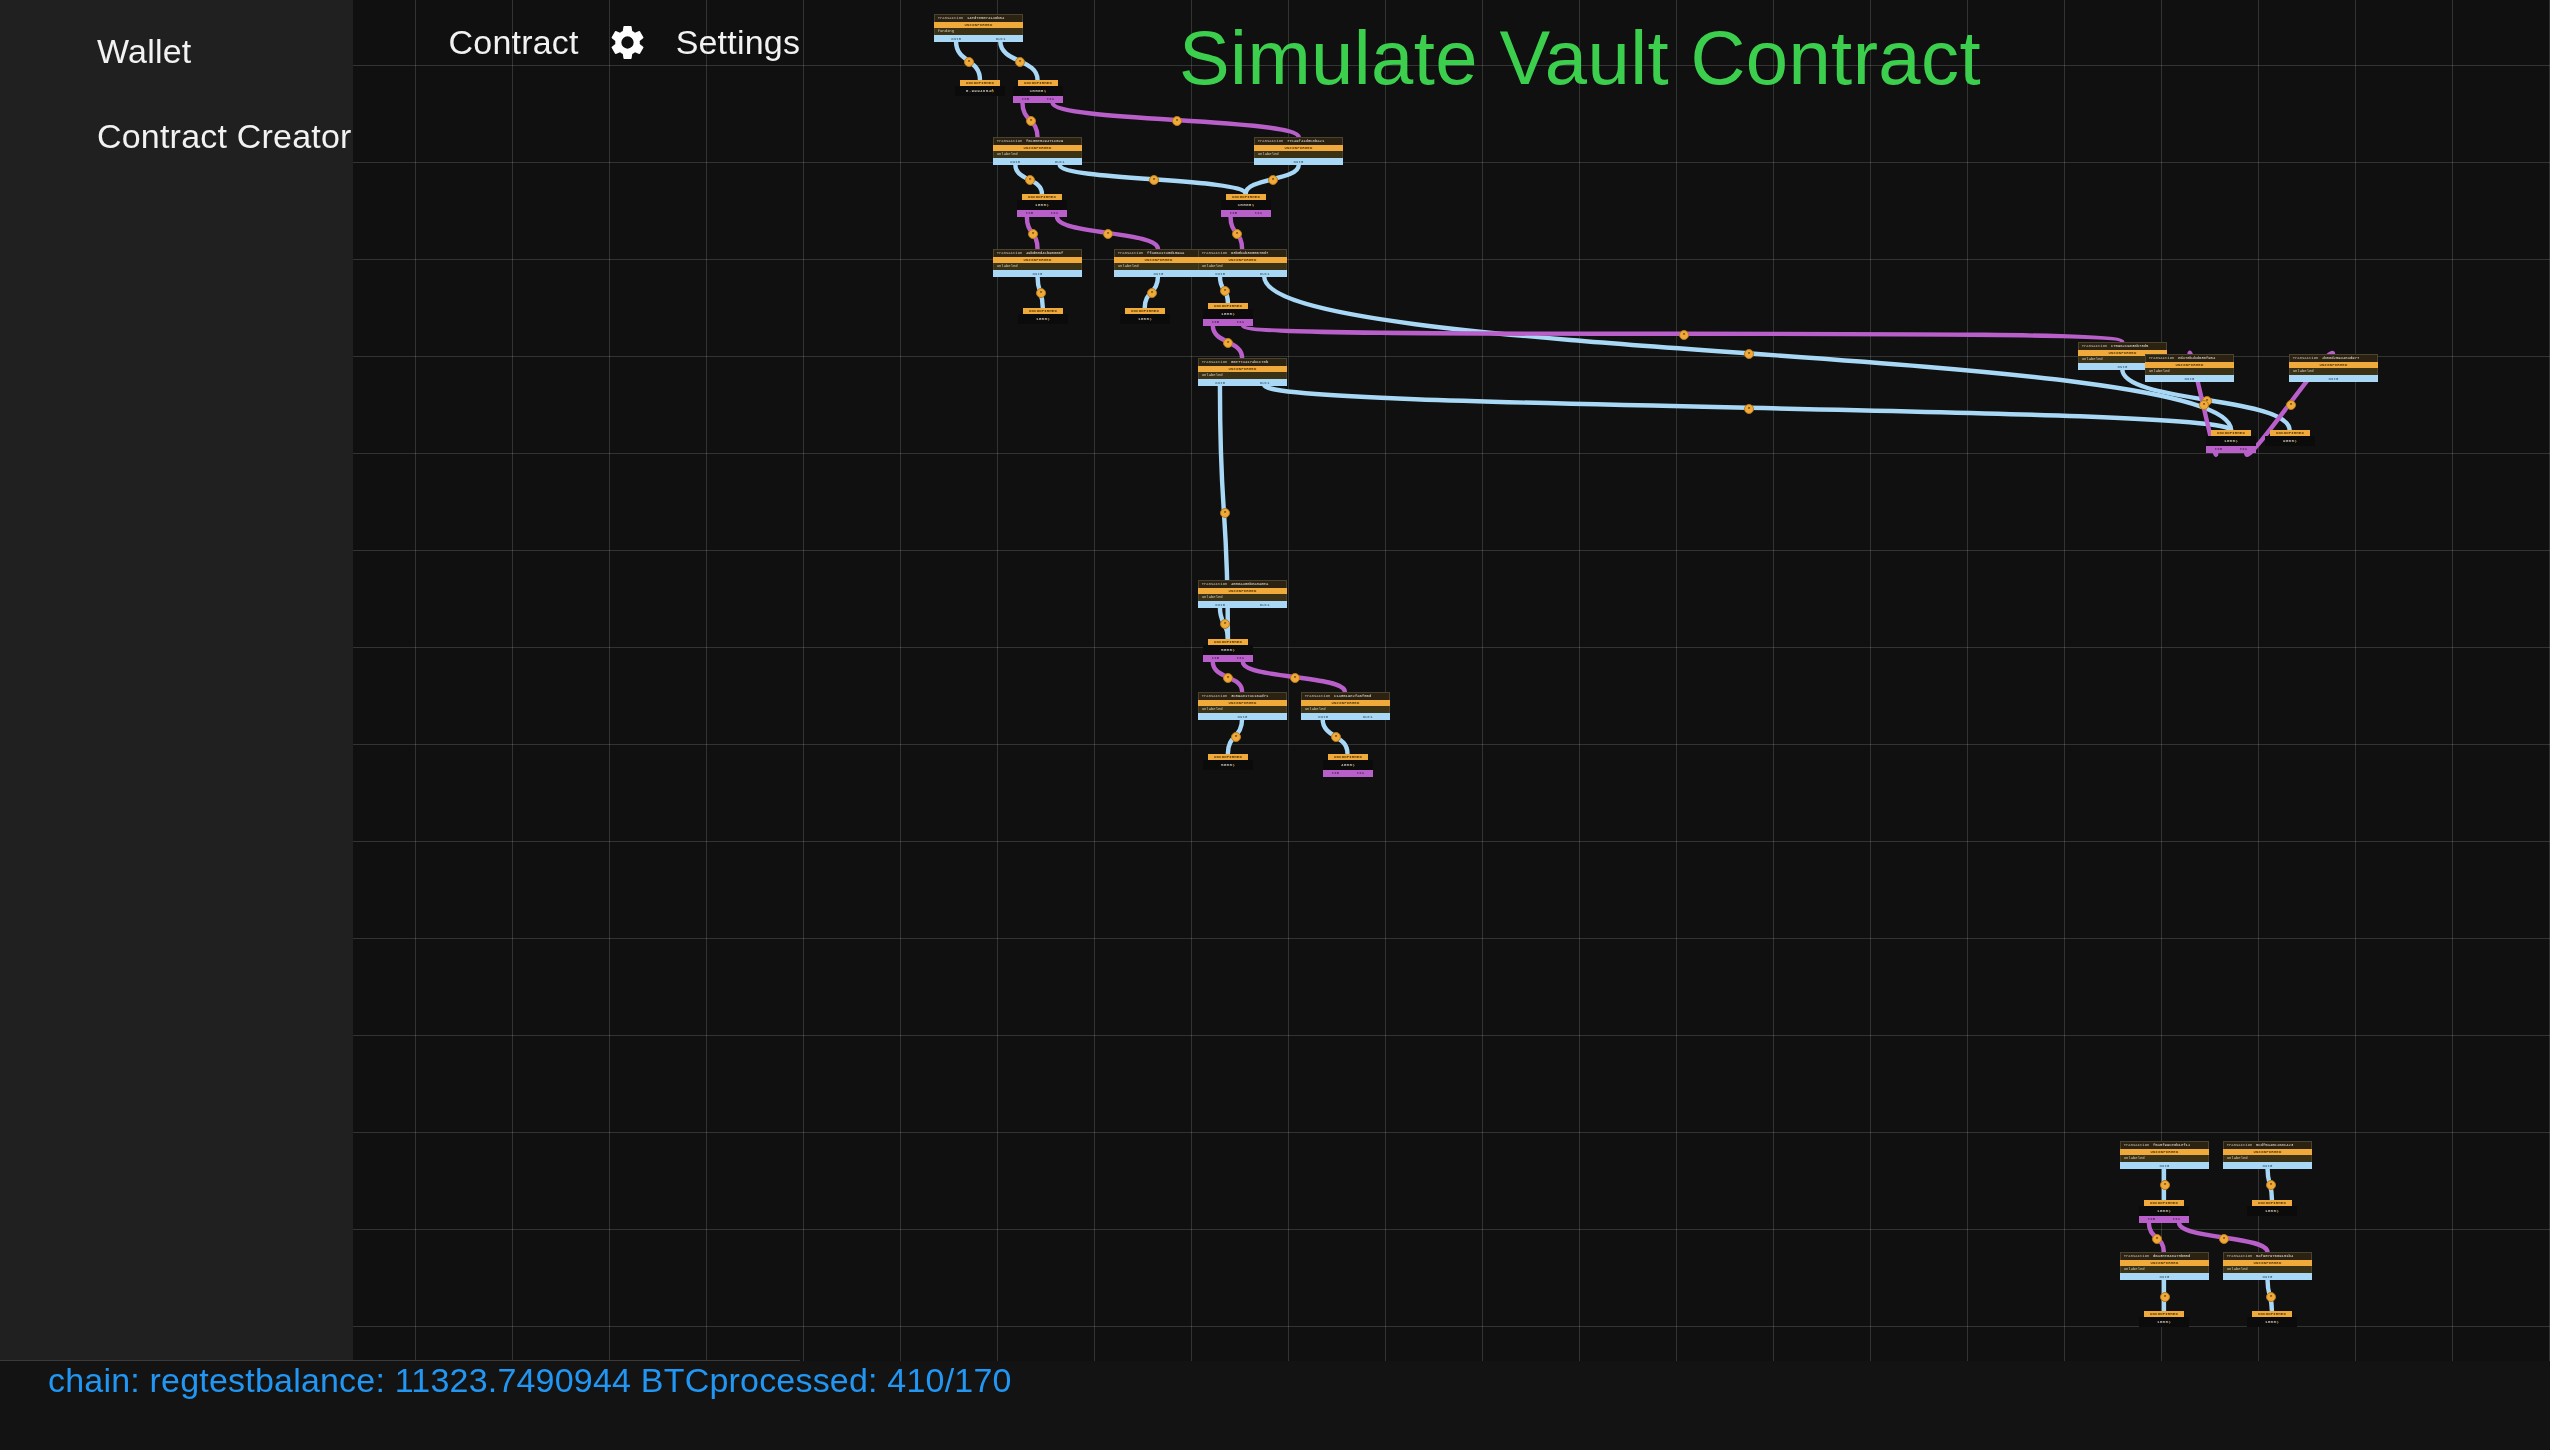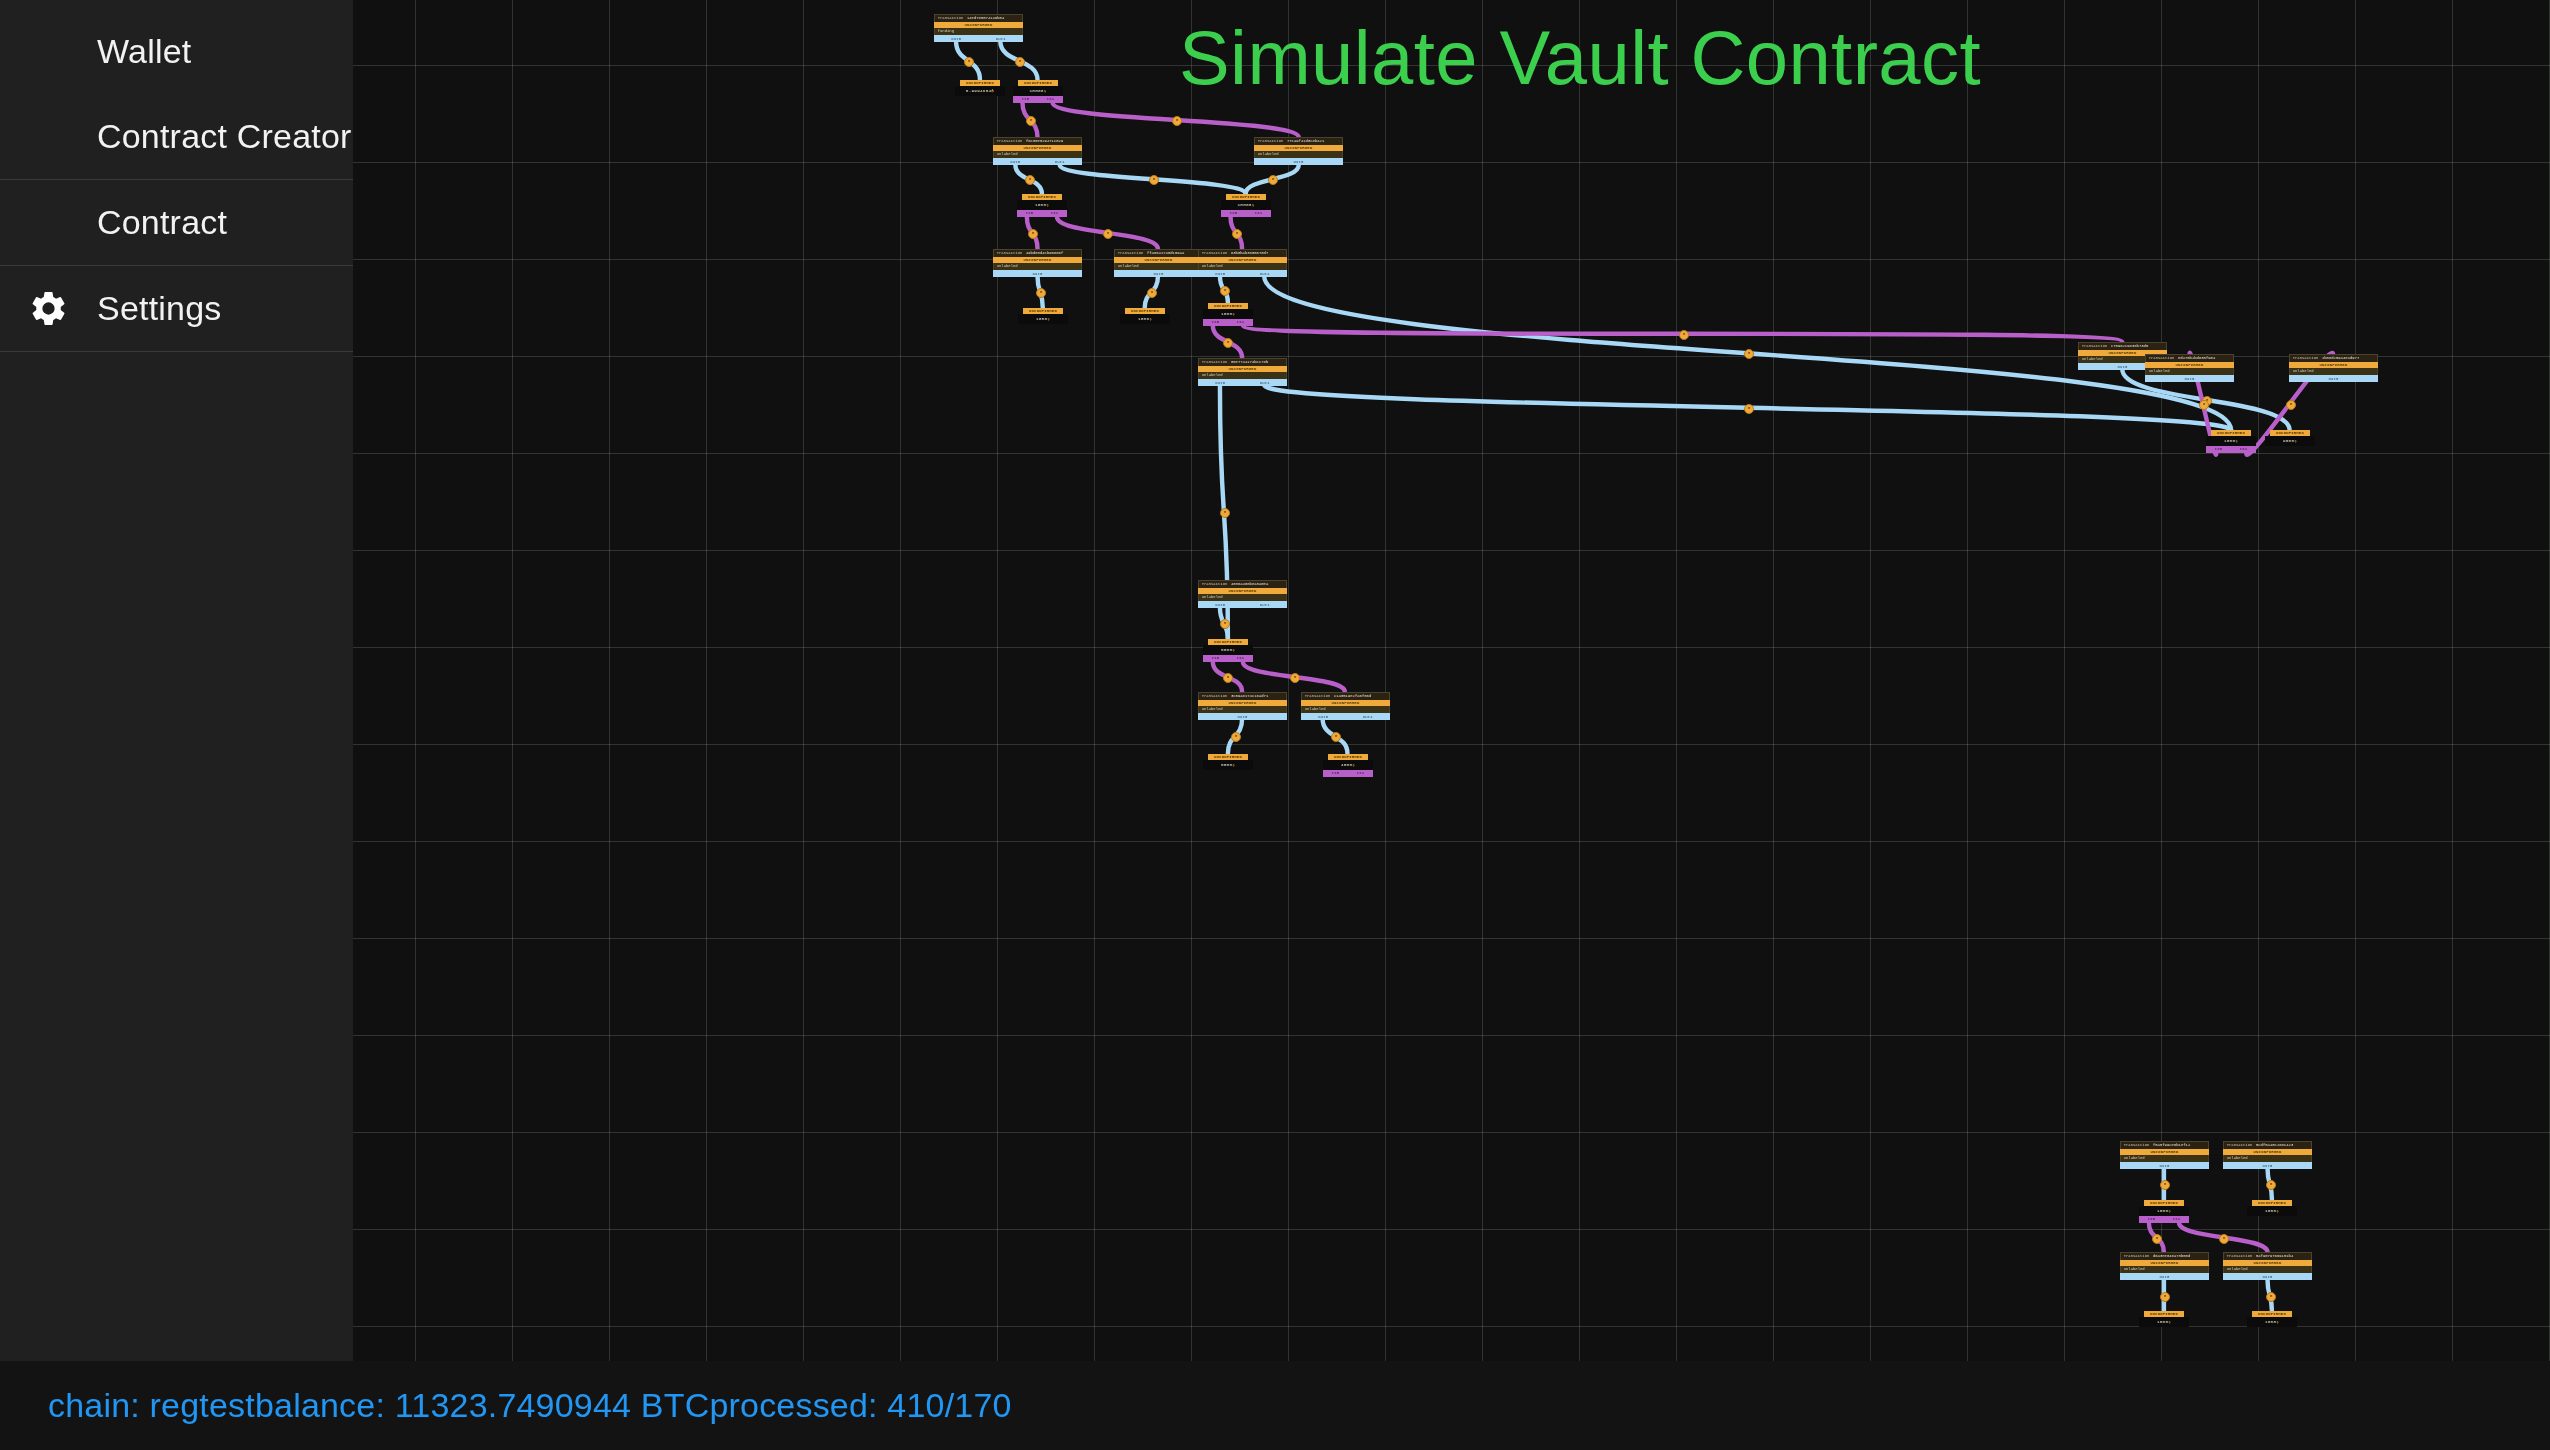--- a/index.html
+++ b/index.html
@@ -9,21 +9,21 @@
     -webkit-font-smoothing:antialiased;
   }
 
   
   #app{position:absolute;inset:0;display:flex;flex-direction:column;}
   #body-row{flex:1;display:flex;min-height:0;position:relative;}
 
   
   #sidebar{
     width:353px;flex:0 0 353px;background:#202020;
-    display:flex;flex-direction:column;position:relative;z-index:5;
+    display:flex;flex-direction:row;position:relative;z-index:5;
     height:1361px;
   }
   .nav-group{border-bottom:0.9px solid #3a3a3a;}
   .nav-item{
     height:85px;display:flex;align-items:center;
     padding-left:0;cursor:pointer;position:relative;
     color:#f2f2f2;font-size:34px;font-weight:400;letter-spacing:0.2px;
   }
   .nav-item .ico{
     width:97px;flex:0 0 97px;display:flex;align-items:center;justify-content:center;
@@ -101,21 +101,21 @@
   .edge-dot{
     position:absolute;width:8px;height:8px;border-radius:50%;
     background:#f0a93b;border:0.9px solid #b87c1c;
     color:#4a3104;font-size:4.4px;line-height:6.2px;text-align:center;
     font-family:"Liberation Mono",monospace;
   }
 
   
   #statusbar{
     height:89px;flex:0 0 89px;background:#131313;
-    display:flex;align-items:center;padding-left:48px;
+    display:flex;padding-left:48px;
     color:#2196f3;font-size:34px;letter-spacing:0.2px;white-space:nowrap;
     position:relative;z-index:6;
   }
   #statusbar .seg{display:inline-block;}
 </style>
 </head>
 <body>
 
 <div id="app">
 

